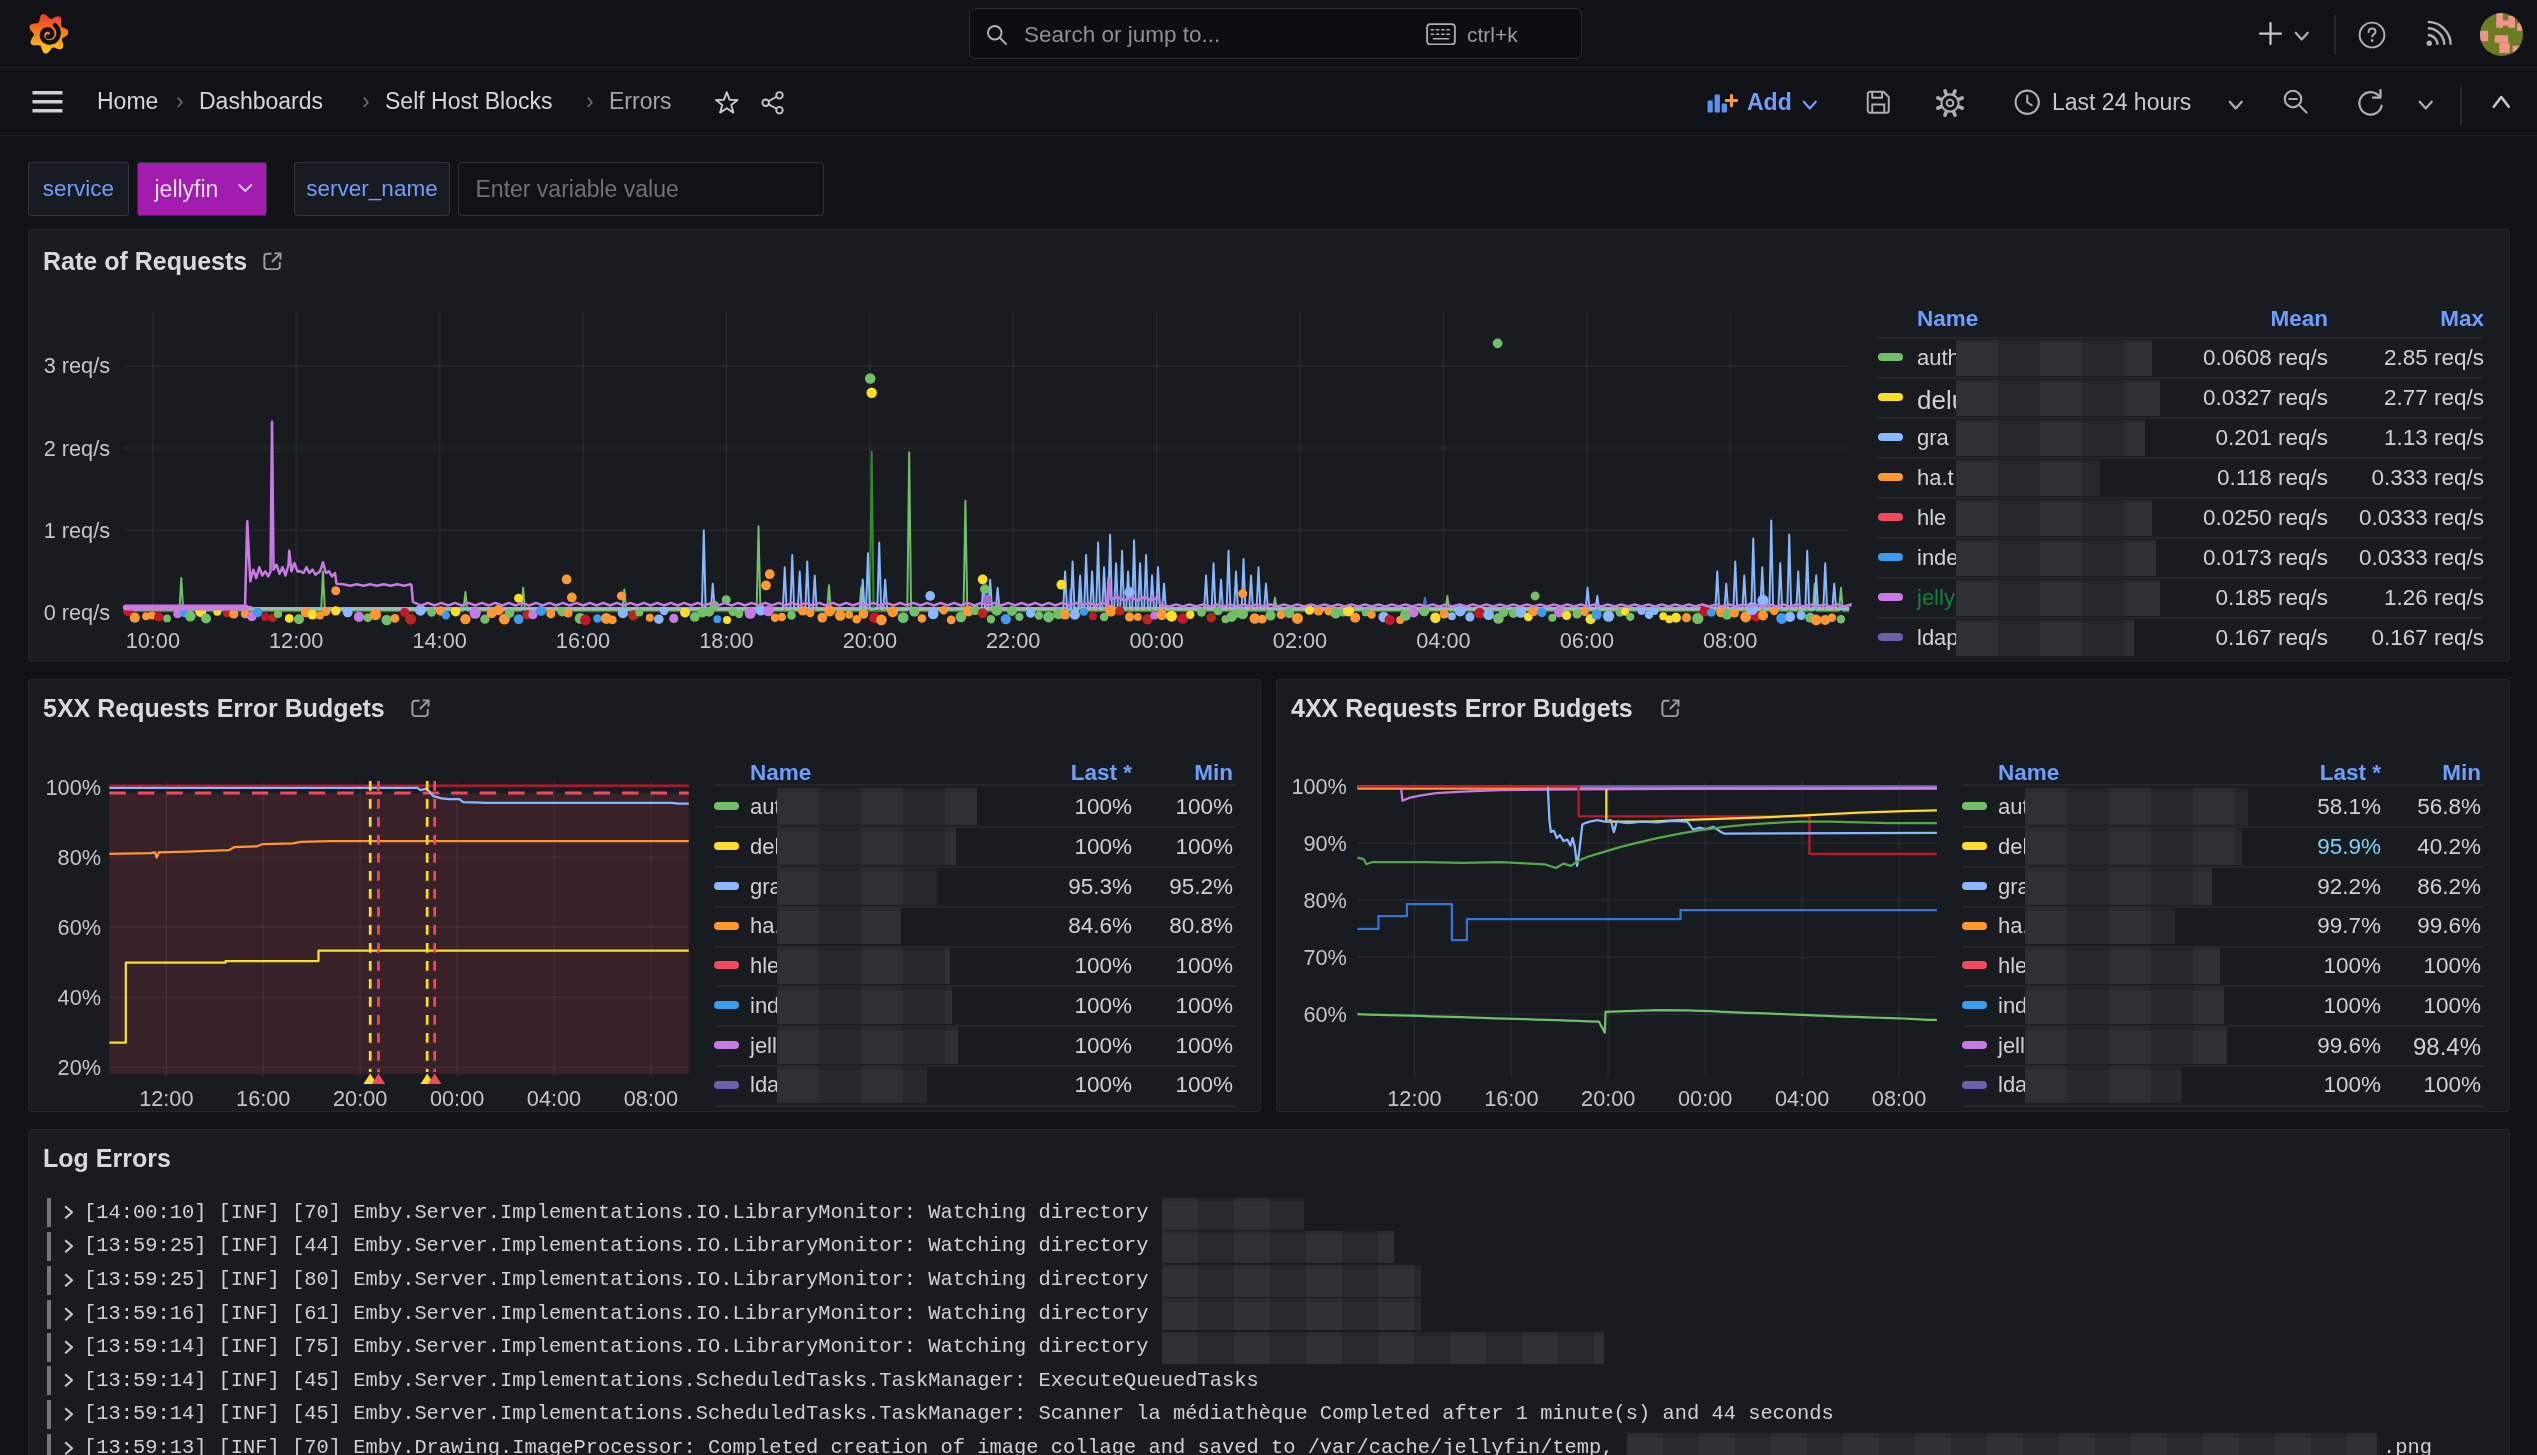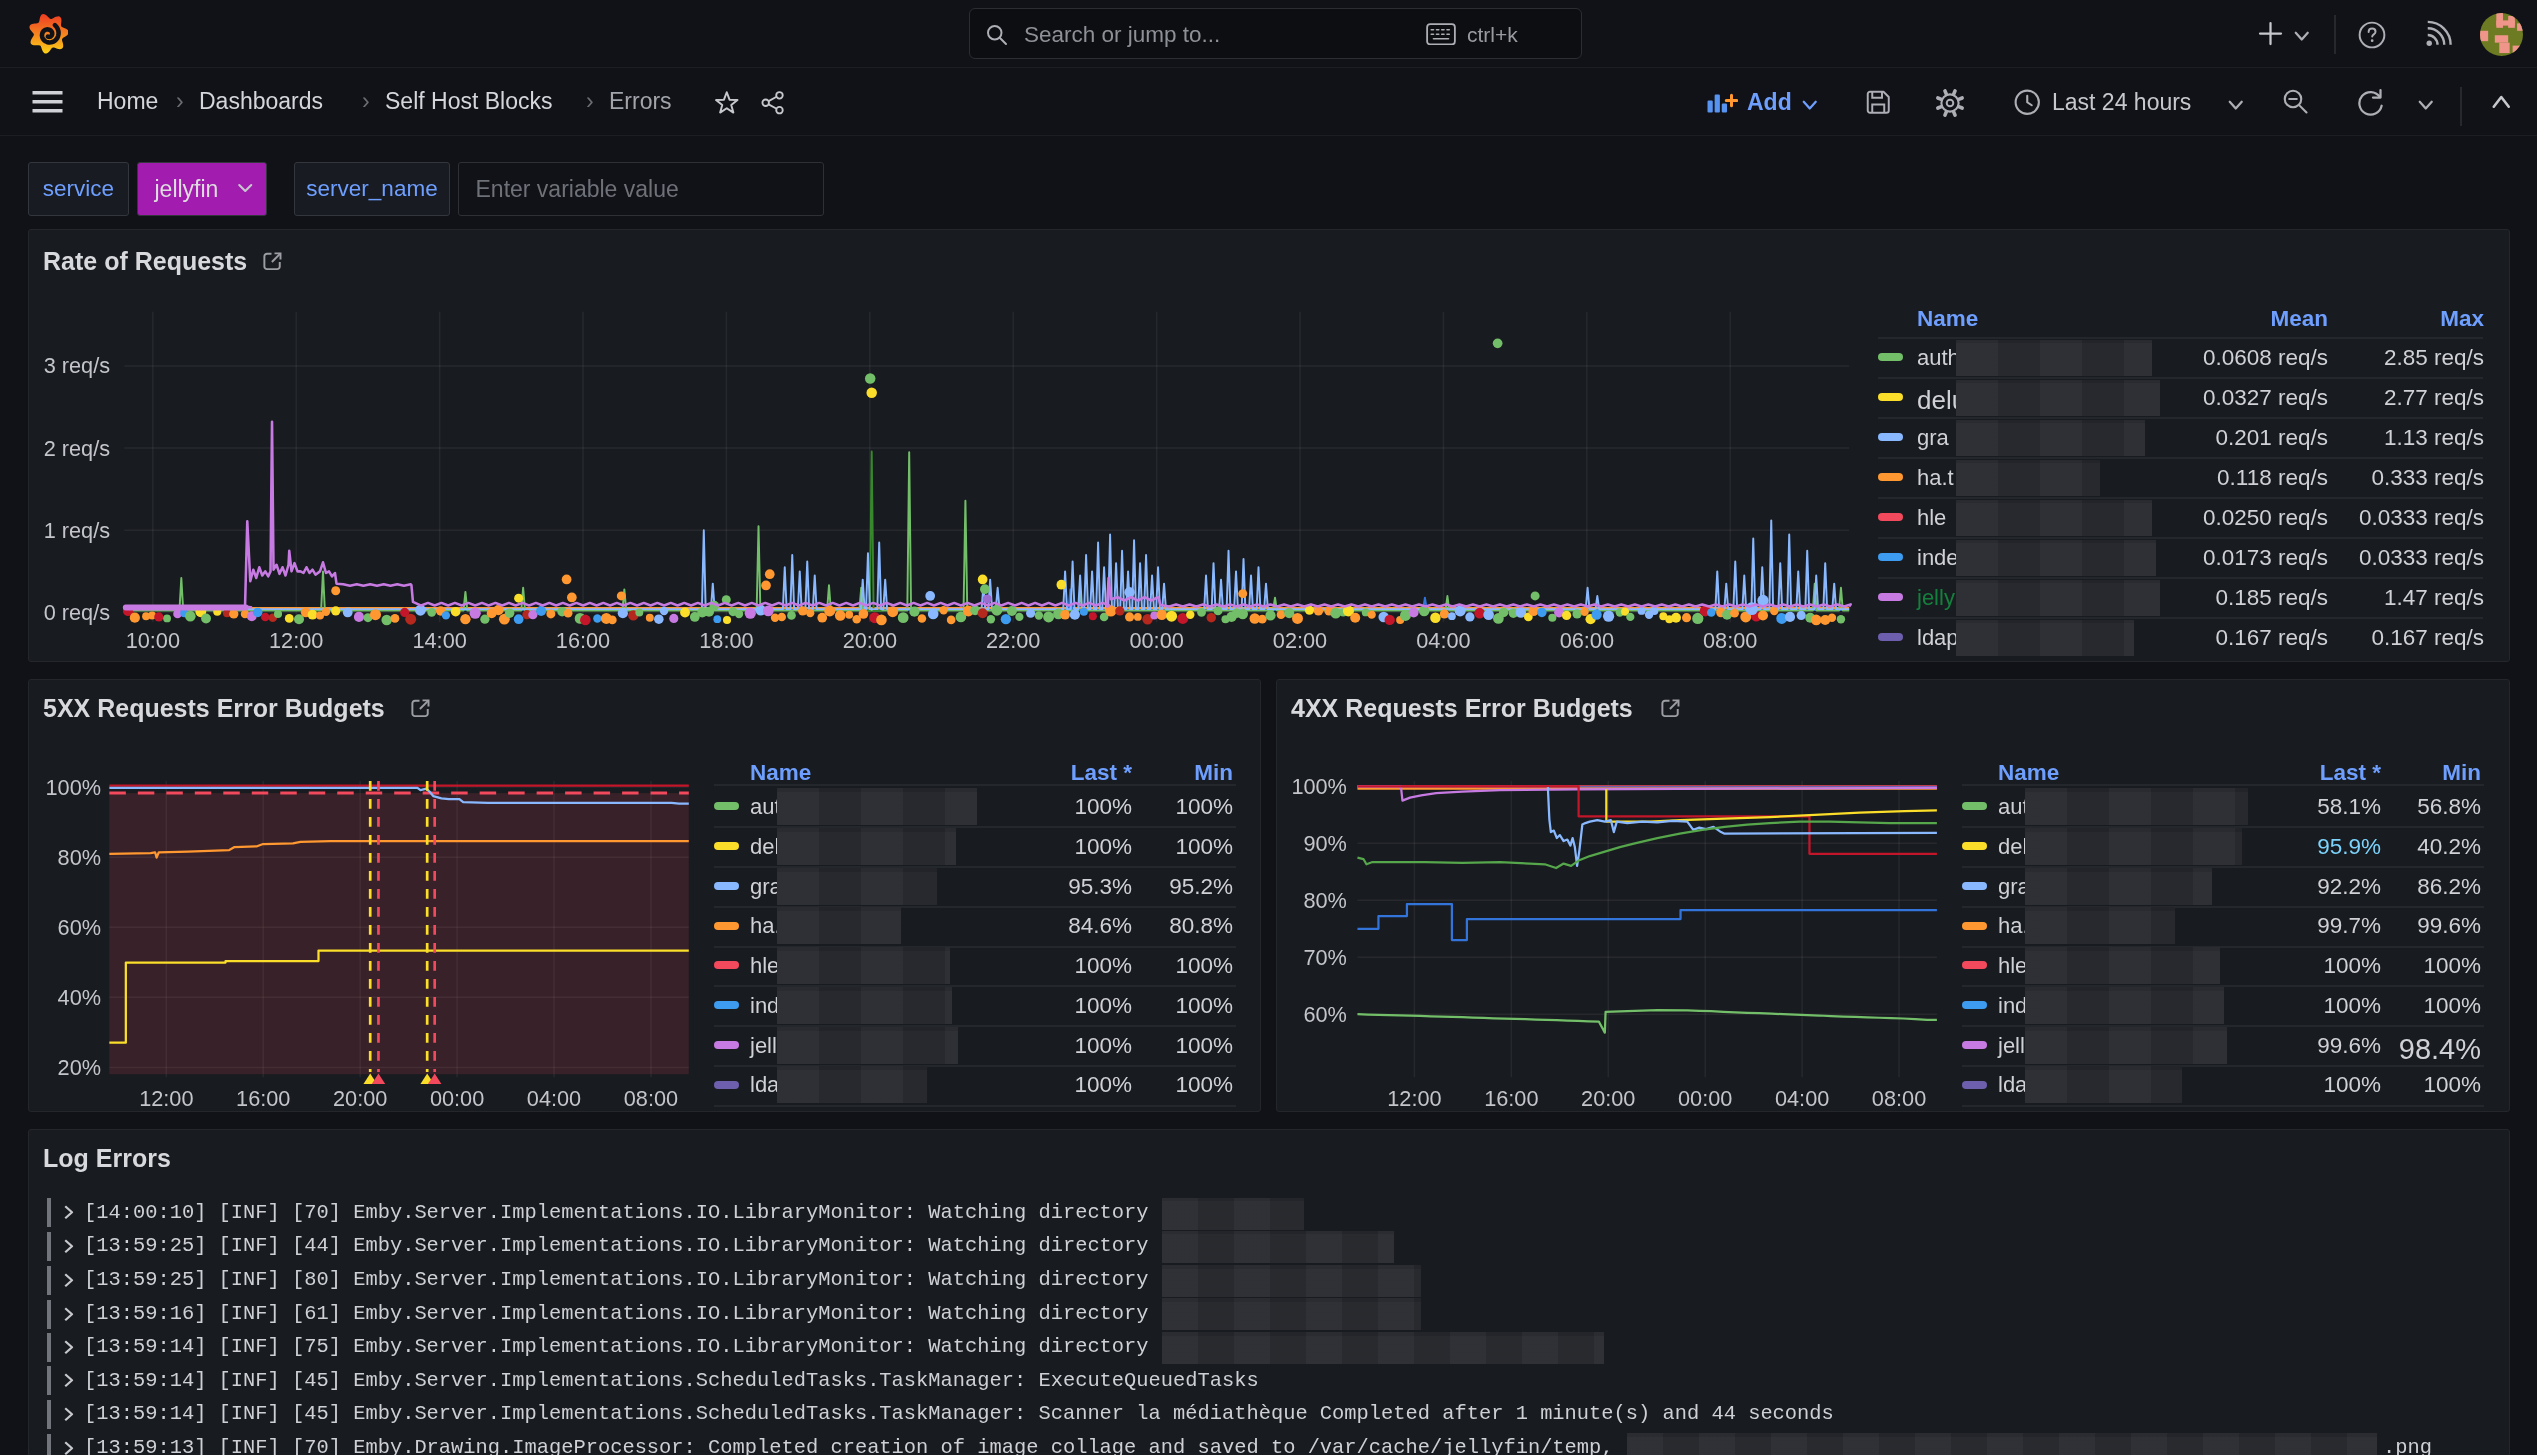--- a/index.html
+++ b/index.html
@@ -474,21 +474,21 @@
     <div class="abs" style="left:1878px;top:553px;width:25px;height:8.2px;border-radius:4.5px;background:#3D9BF0"></div>
     <div class="abs" style="left:1917px;top:545px;font-size:22px;color:#d0d1d6">inde</div>
     <div style="position:absolute;left:1956px;top:540px;width:200px;height:36px;background-color:#24262b;background-image:repeating-linear-gradient(90deg, rgba(255,255,255,0.028) 0 42px, rgba(0,0,0,0.03) 42px 84px),repeating-linear-gradient(0deg, rgba(255,255,255,0.02) 0 33px, rgba(0,0,0,0.028) 33px 67px);"></div>
     <div class="abs" style="left:2088px;top:545px;width:240px;text-align:right;font-size:22.5px;color:#d0d1d6">0.0173 req/s</div>
     <div class="abs" style="left:2244px;top:545px;width:240px;text-align:right;font-size:22.5px;color:#d0d1d6">0.0333 req/s</div>
     <div class="abs" style="left:1878px;top:577px;width:605px;height:1.5px;background:rgba(204,204,220,0.07)"></div>
     <div class="abs" style="left:1878px;top:593px;width:25px;height:8.2px;border-radius:4.5px;background:#C77BE2"></div>
     <div class="abs" style="left:1917px;top:585px;font-size:22px;color:#15803d">jelly</div>
     <div style="position:absolute;left:1956px;top:580px;width:204px;height:36px;background-color:#24262b;background-image:repeating-linear-gradient(90deg, rgba(255,255,255,0.028) 0 42px, rgba(0,0,0,0.03) 42px 84px),repeating-linear-gradient(0deg, rgba(255,255,255,0.02) 0 33px, rgba(0,0,0,0.028) 33px 67px);"></div>
     <div class="abs" style="left:2088px;top:585px;width:240px;text-align:right;font-size:22.5px;color:#d0d1d6">0.185 req/s</div>
-    <div class="abs" style="left:2244px;top:585px;width:240px;text-align:right;font-size:22.5px;color:#d0d1d6">1.47 req/s</div>
+    <div class="abs" style="left:2244px;top:585px;width:240px;text-align:right;font-size:22.5px;color:#d0d1d6">1.26 req/s</div>
     <div class="abs" style="left:1878px;top:617px;width:605px;height:1.5px;background:rgba(204,204,220,0.07)"></div>
     <div class="abs" style="left:1878px;top:633px;width:25px;height:8.2px;border-radius:4.5px;background:#6D5FAE"></div>
     <div class="abs" style="left:1917px;top:625px;font-size:22px;color:#d0d1d6">ldap</div>
     <div style="position:absolute;left:1956px;top:620px;width:178px;height:36px;background-color:#24262b;background-image:repeating-linear-gradient(90deg, rgba(255,255,255,0.028) 0 42px, rgba(0,0,0,0.03) 42px 84px),repeating-linear-gradient(0deg, rgba(255,255,255,0.02) 0 33px, rgba(0,0,0,0.028) 33px 67px);"></div>
     <div class="abs" style="left:2088px;top:625px;width:240px;text-align:right;font-size:22.5px;color:#d0d1d6">0.167 req/s</div>
     <div class="abs" style="left:2244px;top:625px;width:240px;text-align:right;font-size:22.5px;color:#d0d1d6">0.167 req/s</div>
     <svg class="abs" style="left:0;top:0" width="2538" height="1455" viewBox="0 0 3384 1941" fill="none">
       <line x1="221.0" y1="1042" x2="221.0" y2="1437" stroke="rgba(204,204,220,0.08)" stroke-width="2"></line>
       <line x1="350.3" y1="1042" x2="350.3" y2="1437" stroke="rgba(204,204,220,0.08)" stroke-width="2"></line>
       <line x1="479.6" y1="1042" x2="479.6" y2="1437" stroke="rgba(204,204,220,0.08)" stroke-width="2"></line>
@@ -647,21 +647,21 @@
     <div class="abs" style="left:1962px;top:1001px;width:25px;height:8.2px;border-radius:4.5px;background:#3D9BF0"></div>
     <div class="abs" style="left:1998px;top:993px;font-size:22px;color:#d0d1d6">ind</div>
     <div style="position:absolute;left:2025px;top:987px;width:199px;height:37px;background-color:#24262b;background-image:repeating-linear-gradient(90deg, rgba(255,255,255,0.028) 0 42px, rgba(0,0,0,0.03) 42px 84px),repeating-linear-gradient(0deg, rgba(255,255,255,0.02) 0 33px, rgba(0,0,0,0.028) 33px 67px);"></div>
     <div class="abs" style="left:2231px;top:993px;width:150px;text-align:right;font-size:22.5px;color:#d0d1d6">100%</div>
     <div class="abs" style="left:2331px;top:993px;width:150px;text-align:right;font-size:22.5px;color:#d0d1d6">100%</div>
     <div class="abs" style="left:1962px;top:1025px;width:522px;height:1.5px;background:rgba(204,204,220,0.07)"></div>
     <div class="abs" style="left:1962px;top:1041px;width:25px;height:8.2px;border-radius:4.5px;background:#C77BE2"></div>
     <div class="abs" style="left:1998px;top:1033px;font-size:22px;color:#d0d1d6">jell</div>
     <div style="position:absolute;left:2025px;top:1027px;width:202px;height:37px;background-color:#24262b;background-image:repeating-linear-gradient(90deg, rgba(255,255,255,0.028) 0 42px, rgba(0,0,0,0.03) 42px 84px),repeating-linear-gradient(0deg, rgba(255,255,255,0.02) 0 33px, rgba(0,0,0,0.028) 33px 67px);"></div>
     <div class="abs" style="left:2231px;top:1033px;width:150px;text-align:right;font-size:22.5px;color:#d0d1d6">99.6%</div>
-    <div class="abs" style="left:2331px;top:1033px;width:150px;text-align:right;font-size:29px;color:#d0d1d6">98.4%</div>
+    <div class="abs" style="left:2331px;top:1033px;width:150px;text-align:right;font-size:24px;color:#d0d1d6">98.4%</div>
     <div class="abs" style="left:1962px;top:1065px;width:522px;height:1.5px;background:rgba(204,204,220,0.07)"></div>
     <div class="abs" style="left:1962px;top:1081px;width:25px;height:8.2px;border-radius:4.5px;background:#6D5FAE"></div>
     <div class="abs" style="left:1998px;top:1072px;font-size:22px;color:#d0d1d6">lda</div>
     <div style="position:absolute;left:2025px;top:1066px;width:157px;height:37px;background-color:#24262b;background-image:repeating-linear-gradient(90deg, rgba(255,255,255,0.028) 0 42px, rgba(0,0,0,0.03) 42px 84px),repeating-linear-gradient(0deg, rgba(255,255,255,0.02) 0 33px, rgba(0,0,0,0.028) 33px 67px);"></div>
     <div class="abs" style="left:2231px;top:1072px;width:150px;text-align:right;font-size:22.5px;color:#d0d1d6">100%</div>
     <div class="abs" style="left:2331px;top:1072px;width:150px;text-align:right;font-size:22.5px;color:#d0d1d6">100%</div>
     <div class="abs" style="left:1962px;top:1105px;width:522px;height:1.5px;background:rgba(204,204,220,0.07)"></div>
     <div class="abs" style="left:47px;top:1198px;width:3.7px;height:28.5px;background:#73757d"></div>
     <svg class="abs" style="left:60px;top:1204px" width="16.5" height="16.5" viewBox="0 0 22 22" fill="none">
       <path d="M7 3 L16 11 L7 19" stroke="#c7c8ce" stroke-width="3" stroke-linejoin="round" fill="none"></path>

